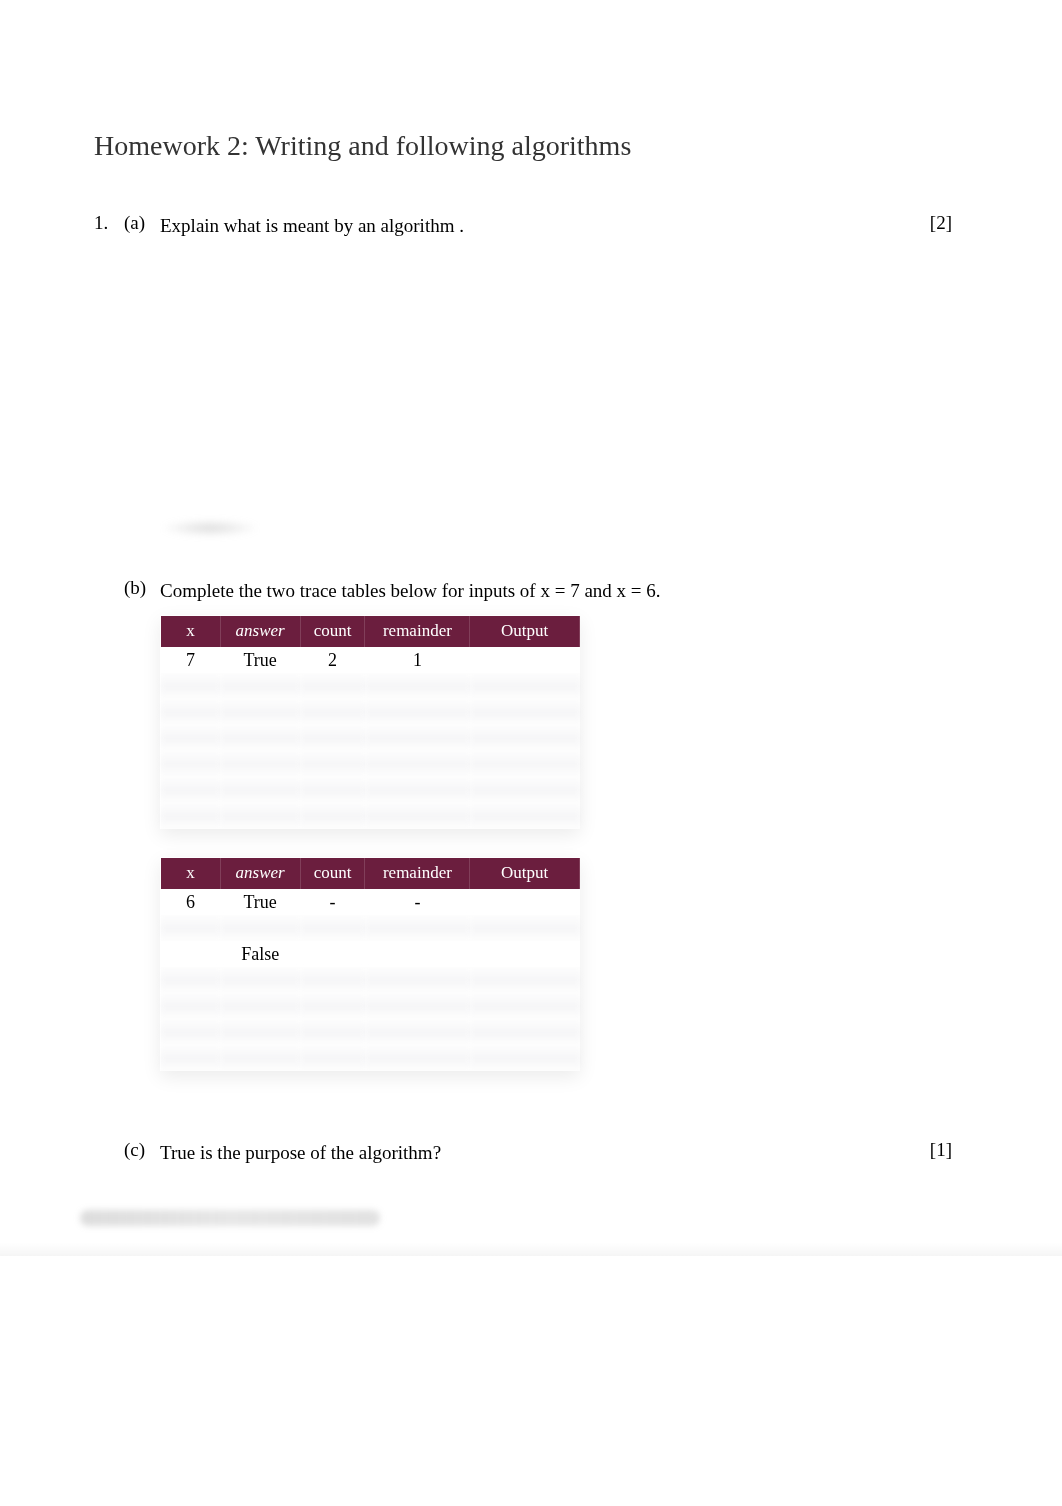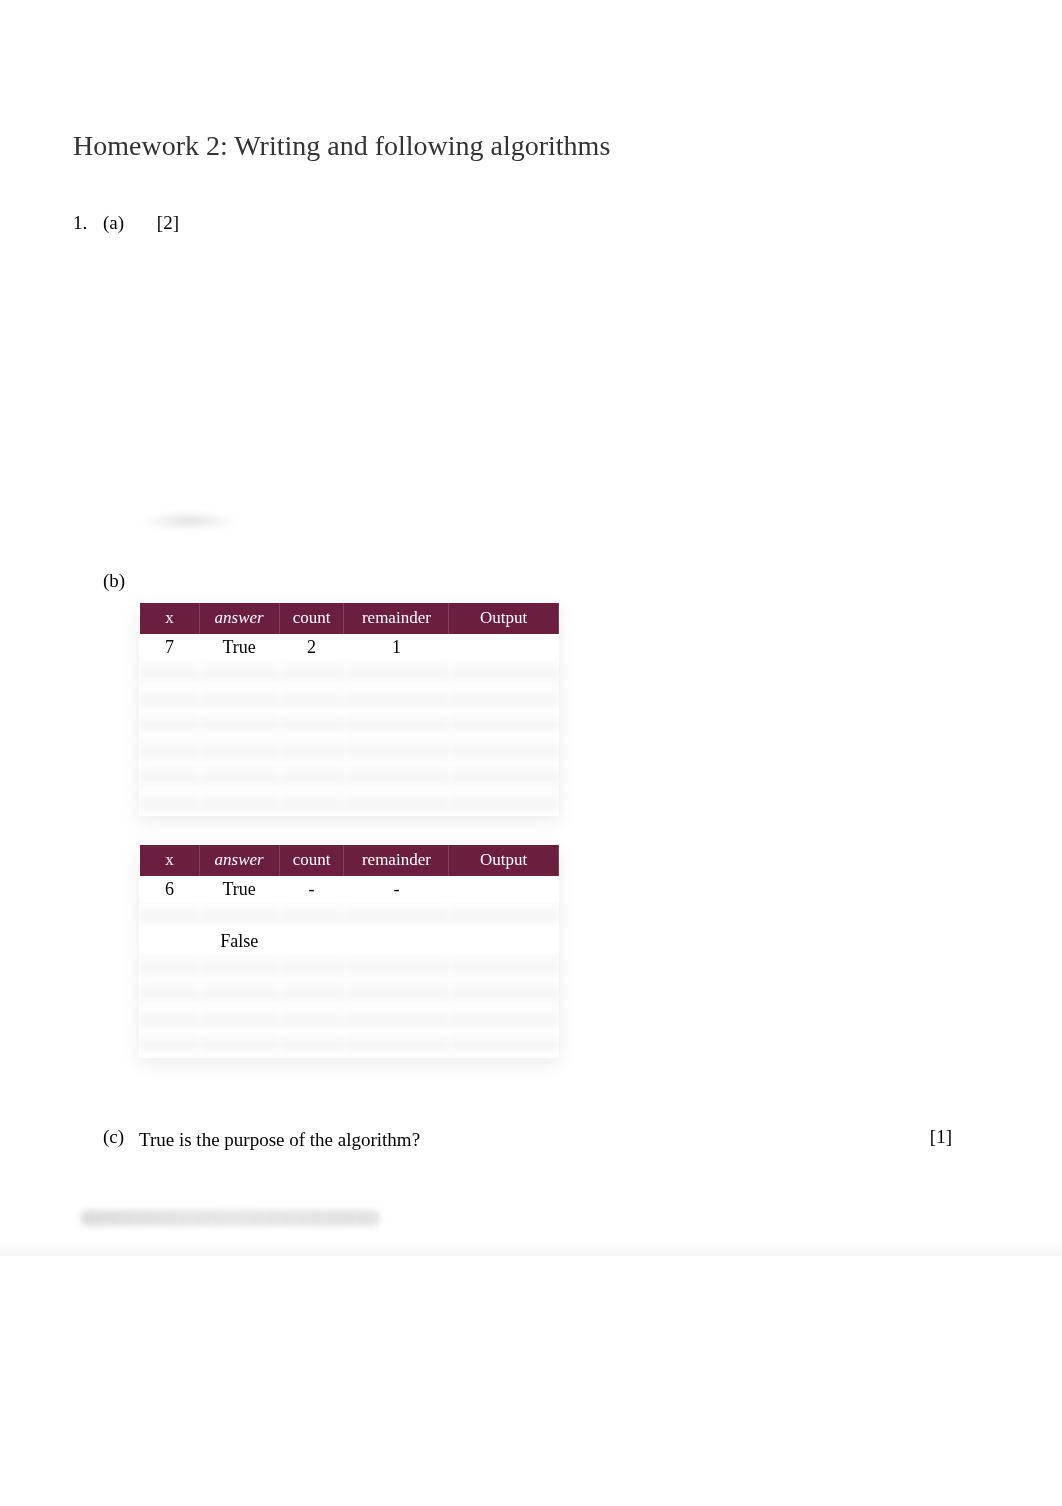--- a/index.html
+++ b/index.html
@@ -6,21 +6,21 @@
     body {
       margin: 0;
       font-family: "Times New Roman", Times, serif;
       background: #fff;
       color: #000;
       width: 1062px;
     }
     .page {
       width: 1062px;
       min-height: 1506px;
-      padding: 130px 110px 60px 73px;
+      padding: 130px 110px 60px 94px;
       position: relative;
     }
     .title {
       font-size: 28px;
       color: #333;
       margin-bottom: 50px;
       font-weight: normal;
     }
     .q-row {
       display: flex;
@@ -121,29 +121,35 @@
 </head>
 <body>
 
 <div class="page">
 
   <div class="title">Homework 2: Writing and following algorithms</div>
 
   <div class="q-row">
     <div class="q-num">1.</div>
     <div class="q-sub">(a)</div>
+    <div class="q-text">
+      <span>Explain what is meant by an </span>
+      <span>algorithm</span>
+      <span> .</span>
+    </div>
     <div class="q-marks">[2]</div>
   </div>
 
   <div class="answer-space"></div>
   <div class="blur-block"></div>
 
   <div class="q-row">
     <div class="q-num"></div>
     <div class="q-sub">(b)</div>
+    <div class="q-text">Complete the two trace tables below for inputs of x = 7 and x = 6.</div>
     <div class="q-marks"></div>
   </div>
 
   <div class="tables-wrap">
 
     <table class="trace">
       <thead>
         <tr>
           <th class="col-x">x</th>
           <th class="col-ans">answer</th>

